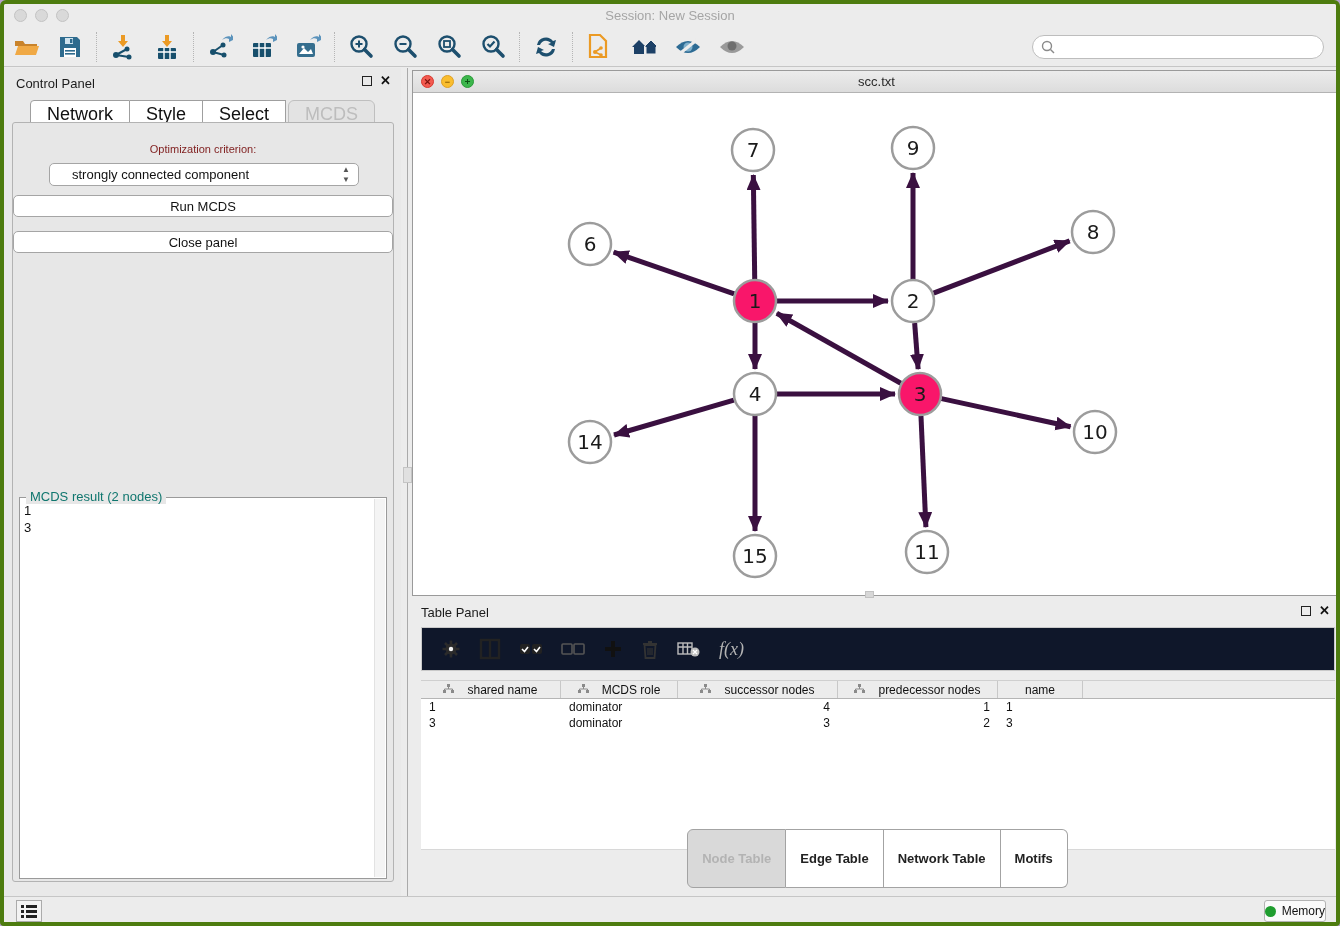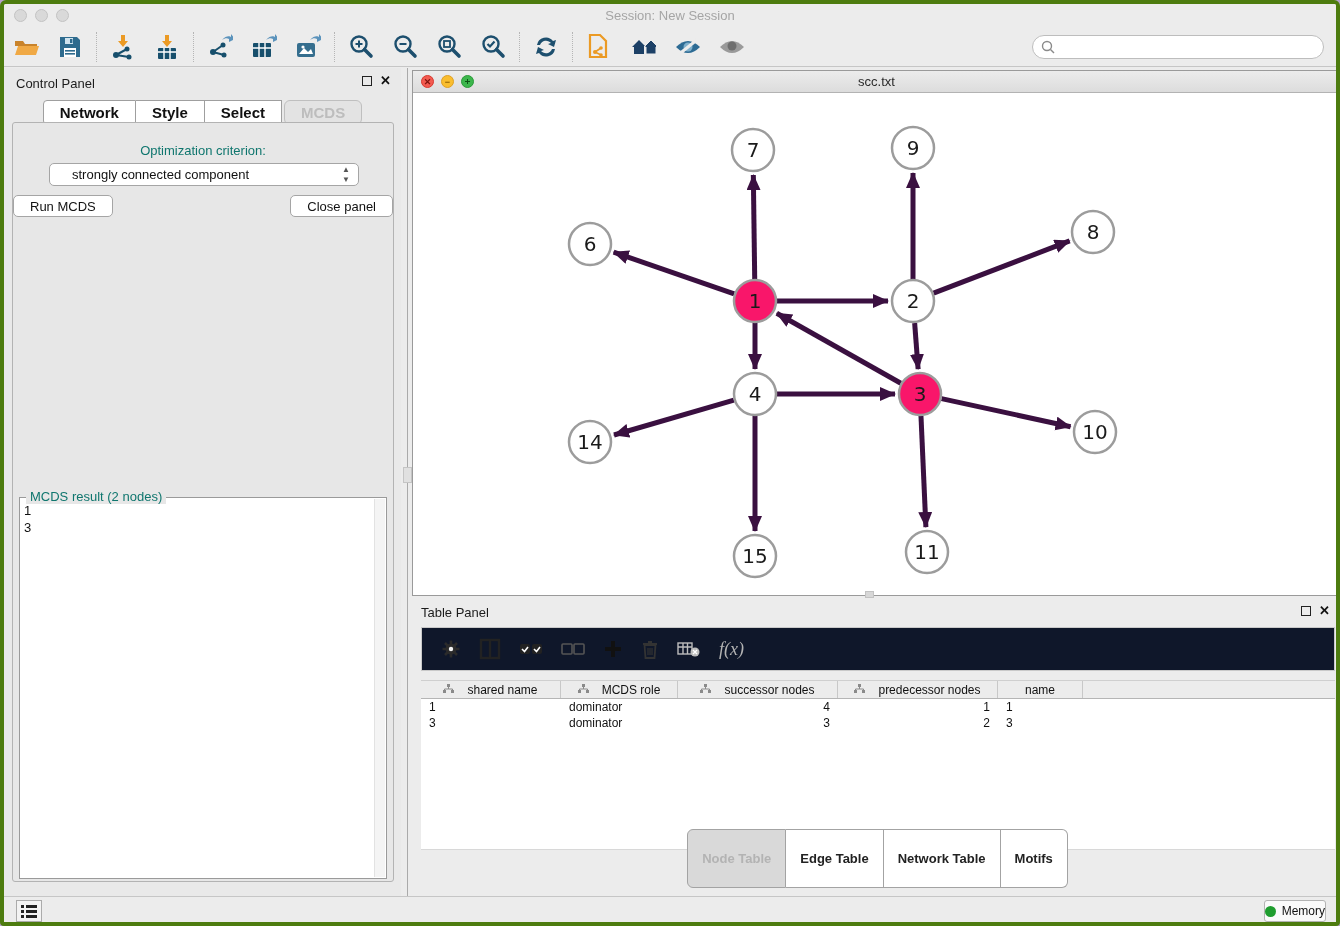--- a/index.html
+++ b/index.html
@@ -22,30 +22,30 @@
                  border:1px solid #bdbdbd; border-radius:12px; display:flex; align-items:center; padding-left:8px; }
   .search-wrap input { border:none; outline:none; flex:1; font-size:12px; background:transparent; height:20px; }
 
   
   .cpanel { position:absolute; left:0; top:64px; width:397px; height:828px; background:#e9e9e9; }
   .cp-head { position:absolute; left:12px; top:8px; font-size:13px; color:#1c1c1c; }
   .panel-btns { position:absolute; right:10px; top:8px; display:flex; gap:8px; align-items:center; }
   .float-btn { width:10px; height:10px; border:1.5px solid #222; background:transparent; }
   .close-btn { font-size:13px; font-weight:bold; color:#111; line-height:10px; }
   .cp-tabs { position:absolute; left:0; top:32px; width:100%; display:flex; justify-content:center; }
-  .tab { font-size:15px; padding:3px 16px; background:#fff; border:1px solid #9f9f9f; border-left-width:0; color:#111;font-weight:bold; }
+  .tab { font-size:18px; padding:3px 16px; background:#fff; border:1px solid #9f9f9f; border-left-width:0; color:#111; }
   .tab:first-child { border-left-width:1px; border-radius:4px 0 0 4px; }
   .tab.sel-disabled { background:#e3e3e3; color:#bdbdbd; border-radius:6px; border:1px solid #bfbfbf; margin-left:2px; }
   .cp-box { position:absolute; left:8px; top:54px; width:382px; height:760px; border:1px solid #b3b3b3;
             border-radius:3px; background:#e7e7e7; }
-  .opt-label { position:absolute; left:0; width:100%; top:20px; text-align:center; font-size:13px; color:#0f766e; }
+  .opt-label { position:absolute; left:0; width:100%; top:20px; text-align:center; font-size:11px; color:#7f1d1d; }
   .combo { position:absolute; left:36px; top:40px; width:310px; height:23px; background:#fff; border:1px solid #a5a5a5;
            border-radius:5px; font-size:13px; color:#111; display:flex; align-items:center; padding-left:22px; }
   .combo .arrows { position:absolute; right:8px; top:1px; font-size:8px; color:#555; line-height:10px; text-align:center; }
-  .btn-row { position:absolute; left:0; top:72px; width:100%; display:flex; justify-content:space-between; gap:14px; }
+  .btn-row { position:absolute; left:0; top:72px; width:100%; display:flex; justify-content:flex-end; gap:14px;flex-direction:column; }
   .pbtn { font-size:13px; padding:2px 16px; height:22px; background:#fff; border:1px solid #a5a5a5; border-radius:5px; color:#111; }
   .fieldset { position:absolute; left:6px; top:374px; width:368px; height:382px; border:1px solid #9a9a9a; background:#fff; }
   .fs-legend { position:absolute; left:6px; top:-9px; background:#e7e7e7; padding:0 4px; font-size:13px; color:#0f766e; }
   .fs-text { position:absolute; left:4px; top:4px; right:14px; bottom:4px; font-size:13px; color:#111;
              font-family:"Liberation Sans",sans-serif; white-space:pre; line-height:17px; }
   .fs-scroll { position:absolute; right:1px; top:1px; width:11px; height:378px; background:#f4f4f4; border-left:1px solid #e2e2e2; }
 
   
   .vsplit { position:absolute; left:403px; top:64px; width:1px; height:828px; background:#aaa; }
   .vgrip { position:absolute; left:399px; top:463px; width:9px; height:16px; background:#e0e0e0; border:1px solid #c4c4c4; }

